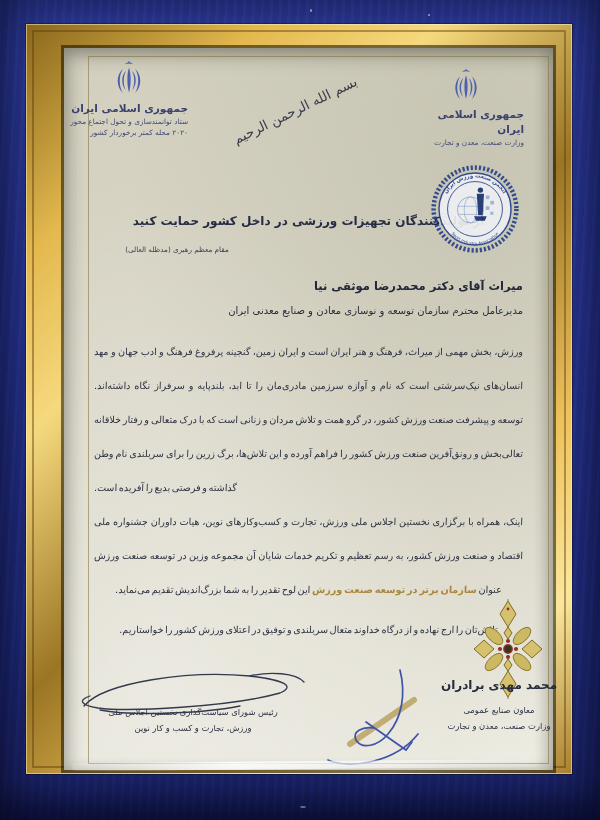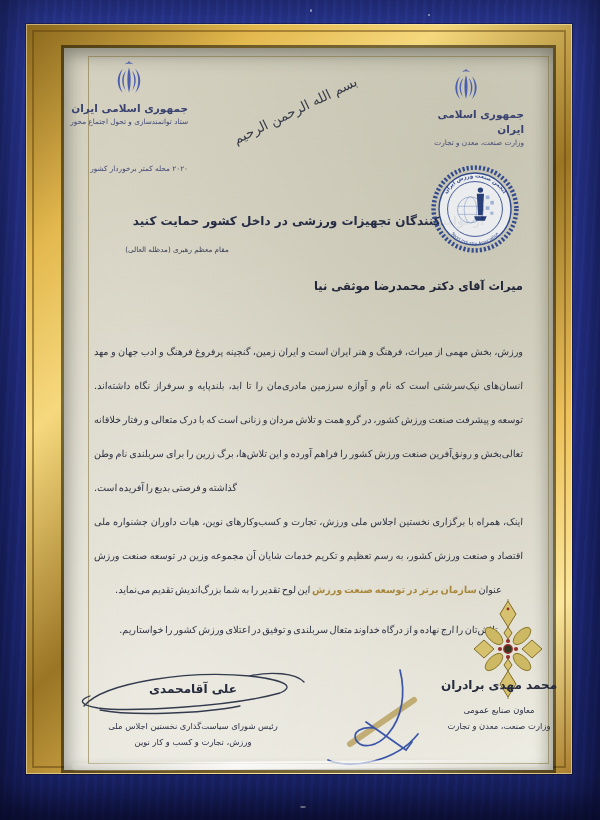--- a/index.html
+++ b/index.html
@@ -35,21 +35,21 @@
     background:linear-gradient(90deg,rgba(255,255,255,.12),rgba(255,255,255,.85) 35%,rgba(255,255,255,.55) 70%,rgba(255,255,255,.1));
     transform:skewY(-.5deg);border-radius:4px;}
 
   
   .hdr{position:absolute;text-align:right;color:#3e4674;}
   .hdr-left{left:6px;top:12px;width:118px;}
   .hdr-right{left:344px;top:20px;width:116px;}
   .hdr .emblem{display:block;margin:0 auto 3px auto;}
   .hdr .l1{font-size:10.5px;font-weight:bold;color:#3a4270;line-height:15px;}
   .hdr .l2{font-size:7.3px;line-height:11px;color:#434a76;}
-  .hdr .l3{font-size:7.3px;line-height:11px;color:#434a76;margin-top:36px;}
+  .hdr .l3{font-size:7.3px;line-height:11px;color:#434a76;}
 
   
   .bismillah{position:absolute;left:151px;top:54px;width:160px;text-align:center;
     transform:rotate(-26deg);font-size:13.5px;color:#2c3040;opacity:.92;}
   .title{position:absolute;left:0;top:118px;width:100%;text-align:center;
     font-size:27px;font-weight:bold;color:#72764a;
     text-shadow:0 0 1px rgba(90,95,50,.6);letter-spacing:1px;}
   .subtitle{position:absolute;left:0;top:166px;width:100%;text-align:center;
     font-size:12px;font-weight:bold;color:#262c44;}
   .attribution{position:absolute;left:52px;top:197px;width:122px;text-align:center;
@@ -166,20 +166,21 @@
       <g fill="#9db1d9">
         <rect x="62" y="35" width="4" height="4"></rect>
         <rect x="67" y="41" width="4" height="4"></rect>
         <rect x="62" y="47" width="4" height="4"></rect>
         <rect x="67" y="53" width="3.4" height="3.4"></rect>
       </g>
     </svg>
 
     <div class="recipient">
       <div class="name">میراث آقای دکتر محمدرضا موثقی نیا</div>
+      <div class="role">مدیرعامل محترم سازمان توسعه و نوسازی معادن و صنایع معدنی ایران</div>
     </div>
 
     <div class="body-text">
       <div class="bline">ورزش، بخش مهمی از میراث، فرهنگ و هنر ایران است و ایران زمین، گنجینه پرفروغ فرهنگ و ادب جهان و مهد</div>
       <div class="bline">انسان‌های نیک‌سرشتی است که نام و آوازه سرزمین مادری‌مان را تا ابد، بلندپایه و سرفراز نگاه داشته‌اند.</div>
       <div class="bline">توسعه و پیشرفت صنعت ورزش کشور، در گرو همت و تلاش مردان و زنانی است که با درک متعالی و رفتار خلاقانه خود، ارکان</div>
       <div class="bline">تعالی‌بخش و رونق‌آفرین صنعت ورزش کشور را فراهم آورده و این تلاش‌ها، برگ زرین را برای سربلندی نام وطن به یادگار</div>
       <div class="bline end-left">گذاشته و فرصتی بدیع را آفریده است.</div>
       <div class="bline">اینک، همراه با برگزاری نخستین اجلاس ملی ورزش، تجارت و کسب‌وکارهای نوین، هیات داوران جشنواره ملی برترین‌های</div>
       <div class="bline">اقتصاد و صنعت ورزش کشور، به رسم تعظیم و تکریم خدمات شایان آن مجموعه وزین در توسعه صنعت ورزش کشور و کسب</div>
@@ -211,21 +212,20 @@
         <circle cx="38" cy="90" r="1.4"></circle>
       </g>
       <circle cx="38" cy="50" r="4.2" fill="#33361f" stroke="#93302c" stroke-width="1.4"></circle>
       <g stroke="#7d6b26" stroke-width=".8">
         <line x1="38" y1="2" x2="38" y2="0"></line>
         <line x1="38" y1="98" x2="38" y2="100"></line>
       </g>
     </svg>
 
     <div class="sig sig-left">
-      <div class="name">علی آقامحمدی</div>
       <div class="r1">رئیس شورای سیاست‌گذاری نخستین اجلاس ملی</div>
       <div class="r2">ورزش، تجارت و کسب و کار نوین</div>
     </div>
     <svg class="ink-left" viewBox="0 0 240 70">
       <g fill="none" stroke="#333a4d" stroke-width="1.3" stroke-linecap="round">
         <path d="M14 48 C34 24 120 12 180 18 C214 22 226 28 210 35 C160 49 58 54 28 50 C10 47 8 42 20 38"></path>
         <path d="M180 18 C200 13 226 15 234 24"></path>
         <path d="M30 52 C60 58 130 56 170 48"></path>
       </g>
     </svg>

